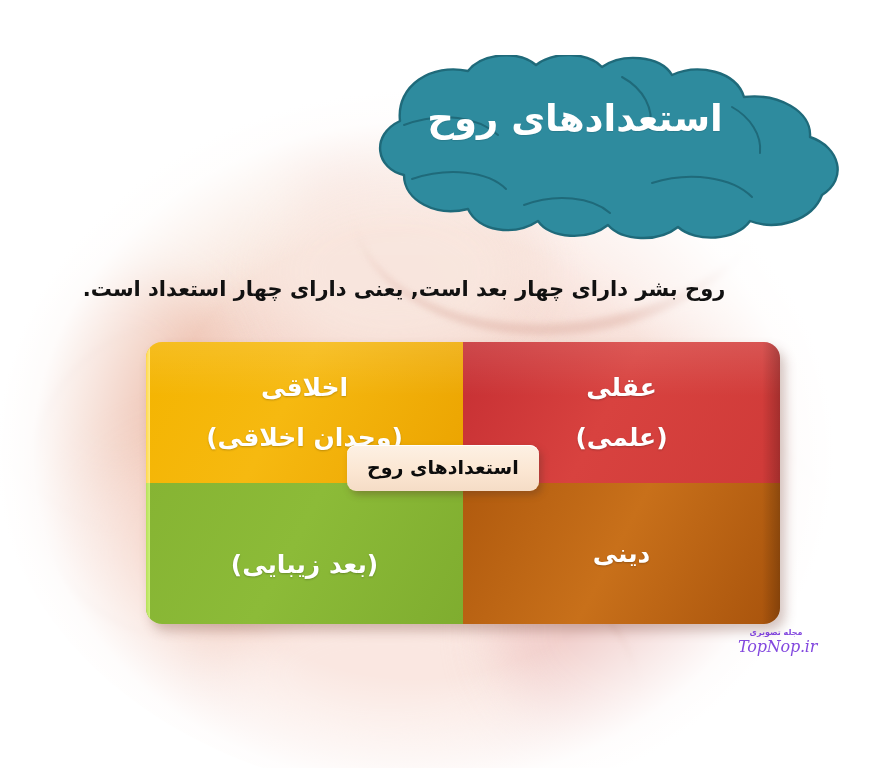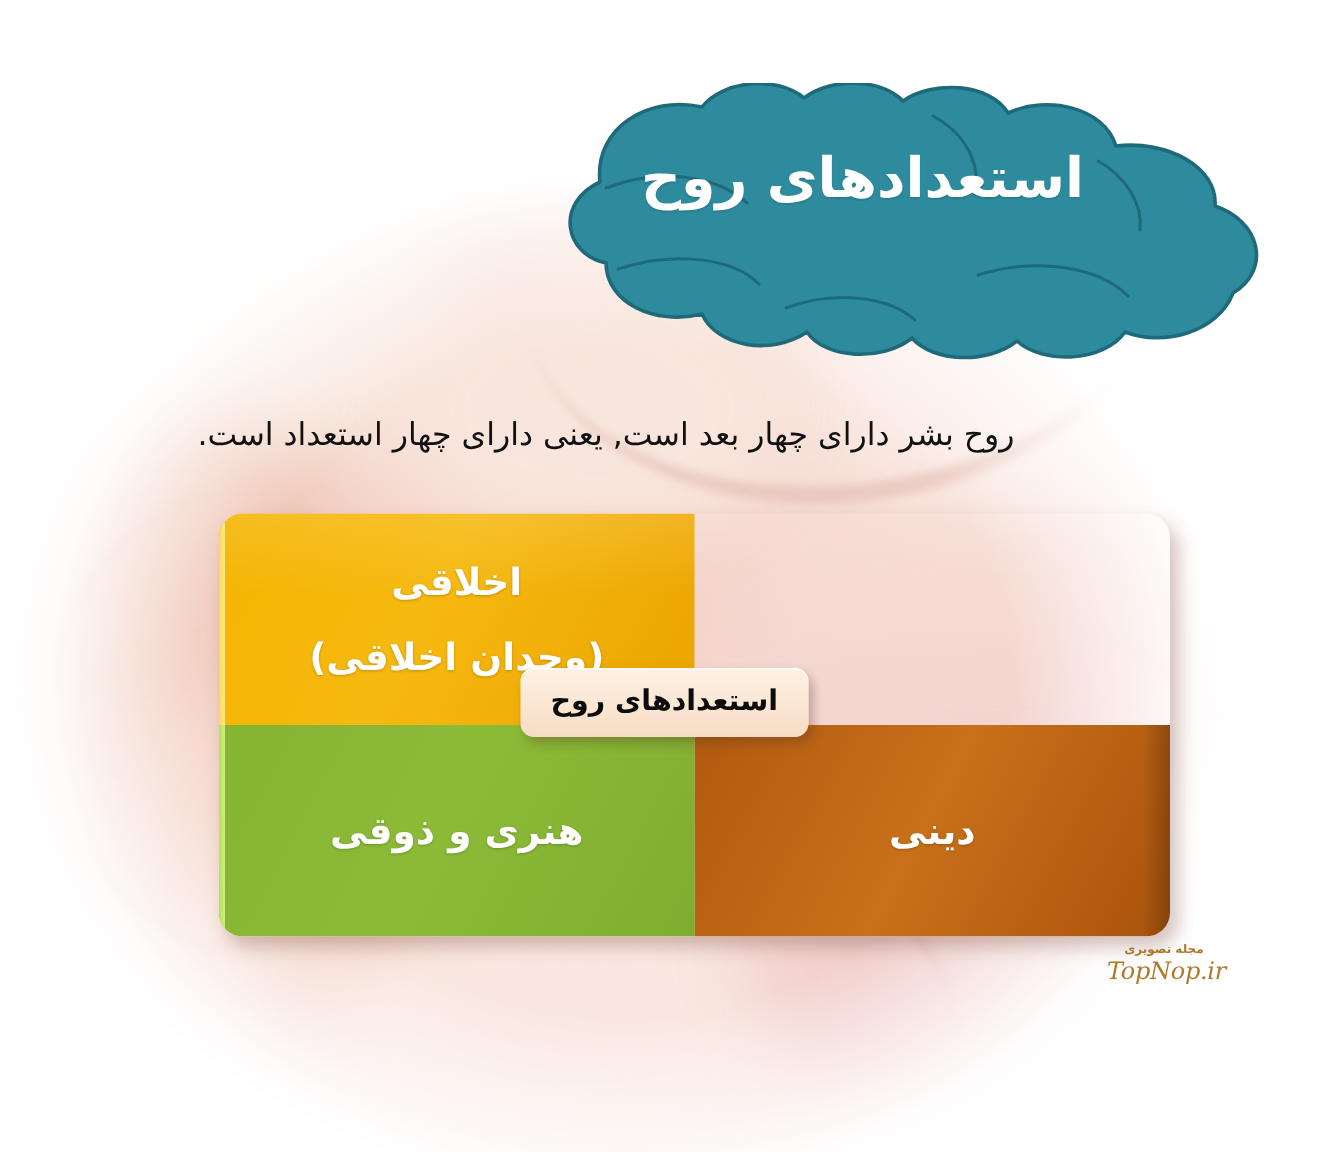--- a/index.html
+++ b/index.html
@@ -108,21 +108,21 @@
   
   .subtitle {
     position: absolute;
     left: 0;
     top: 240px;
     width: 808px;
     text-align: center;
     direction: rtl;
     color: #111111;
     font-size: 21px;
-    font-weight: normal;
+    font-weight: bold;
     letter-spacing: 0px;
   }
 
   
   .quad-block {
     position: absolute;
     left: 146px;
     top: 305px;
     width: 634px;
     height: 282px;
@@ -201,21 +201,21 @@
   }
 
   
   .watermark {
     position: absolute;
     left: 738px;
     top: 592px;
     width: 76px;
     text-align: center;
     direction: rtl;
-    color: #a16207;
+    color: #6d28d9;
     opacity: 0.85;
     pointer-events: none;
   }
   .watermark .wm-fa {
     font-size: 8px;
     line-height: 1.1;
     font-weight: bold;
   }
   .watermark .wm-en {
     font-family: "DejaVu Serif", "Liberation Serif", serif;
@@ -277,35 +277,41 @@
     </svg>
     <div class="cloud-title">
       <span>استعدادهای روح</span><br>
     </div>
   </div>
 
   <div class="subtitle">روح بشر دارای چهار بعد است, یعنی دارای چهار استعداد است.</div>
 
   <div class="quad-block">
 
+    <div class="quad q-aqli">
+      <div class="quad-edge-gloss"></div>
+      <div class="quad-edge-shade"></div>
+      <div class="line1">عقلی</div>
+      <div class="line2">(علمی)</div>
+    </div>
 
     <div class="quad q-dini">
       <div class="quad-edge-shade"></div>
       <div class="line1">دینی</div>
 
     </div>
 
     <div class="quad q-akhlaq">
       <div class="quad-edge-gloss"></div>
       <div class="line1">اخلاقی</div>
       <div class="line2">(وجدان اخلاقی)</div>
     </div>
 
     <div class="quad q-honari">
-      <div class="line1">هنری و ذوقی</div>
+      <div class="line2">(بعد زیبایی)</div>
     </div>
   </div>
 
   <div class="center-box">
     <span>استعدادهای روح</span>
   </div>
 
   <div class="watermark">
     <div class="wm-fa">مجله تصویری</div>
     <div class="wm-en">TopNop.ir</div>

